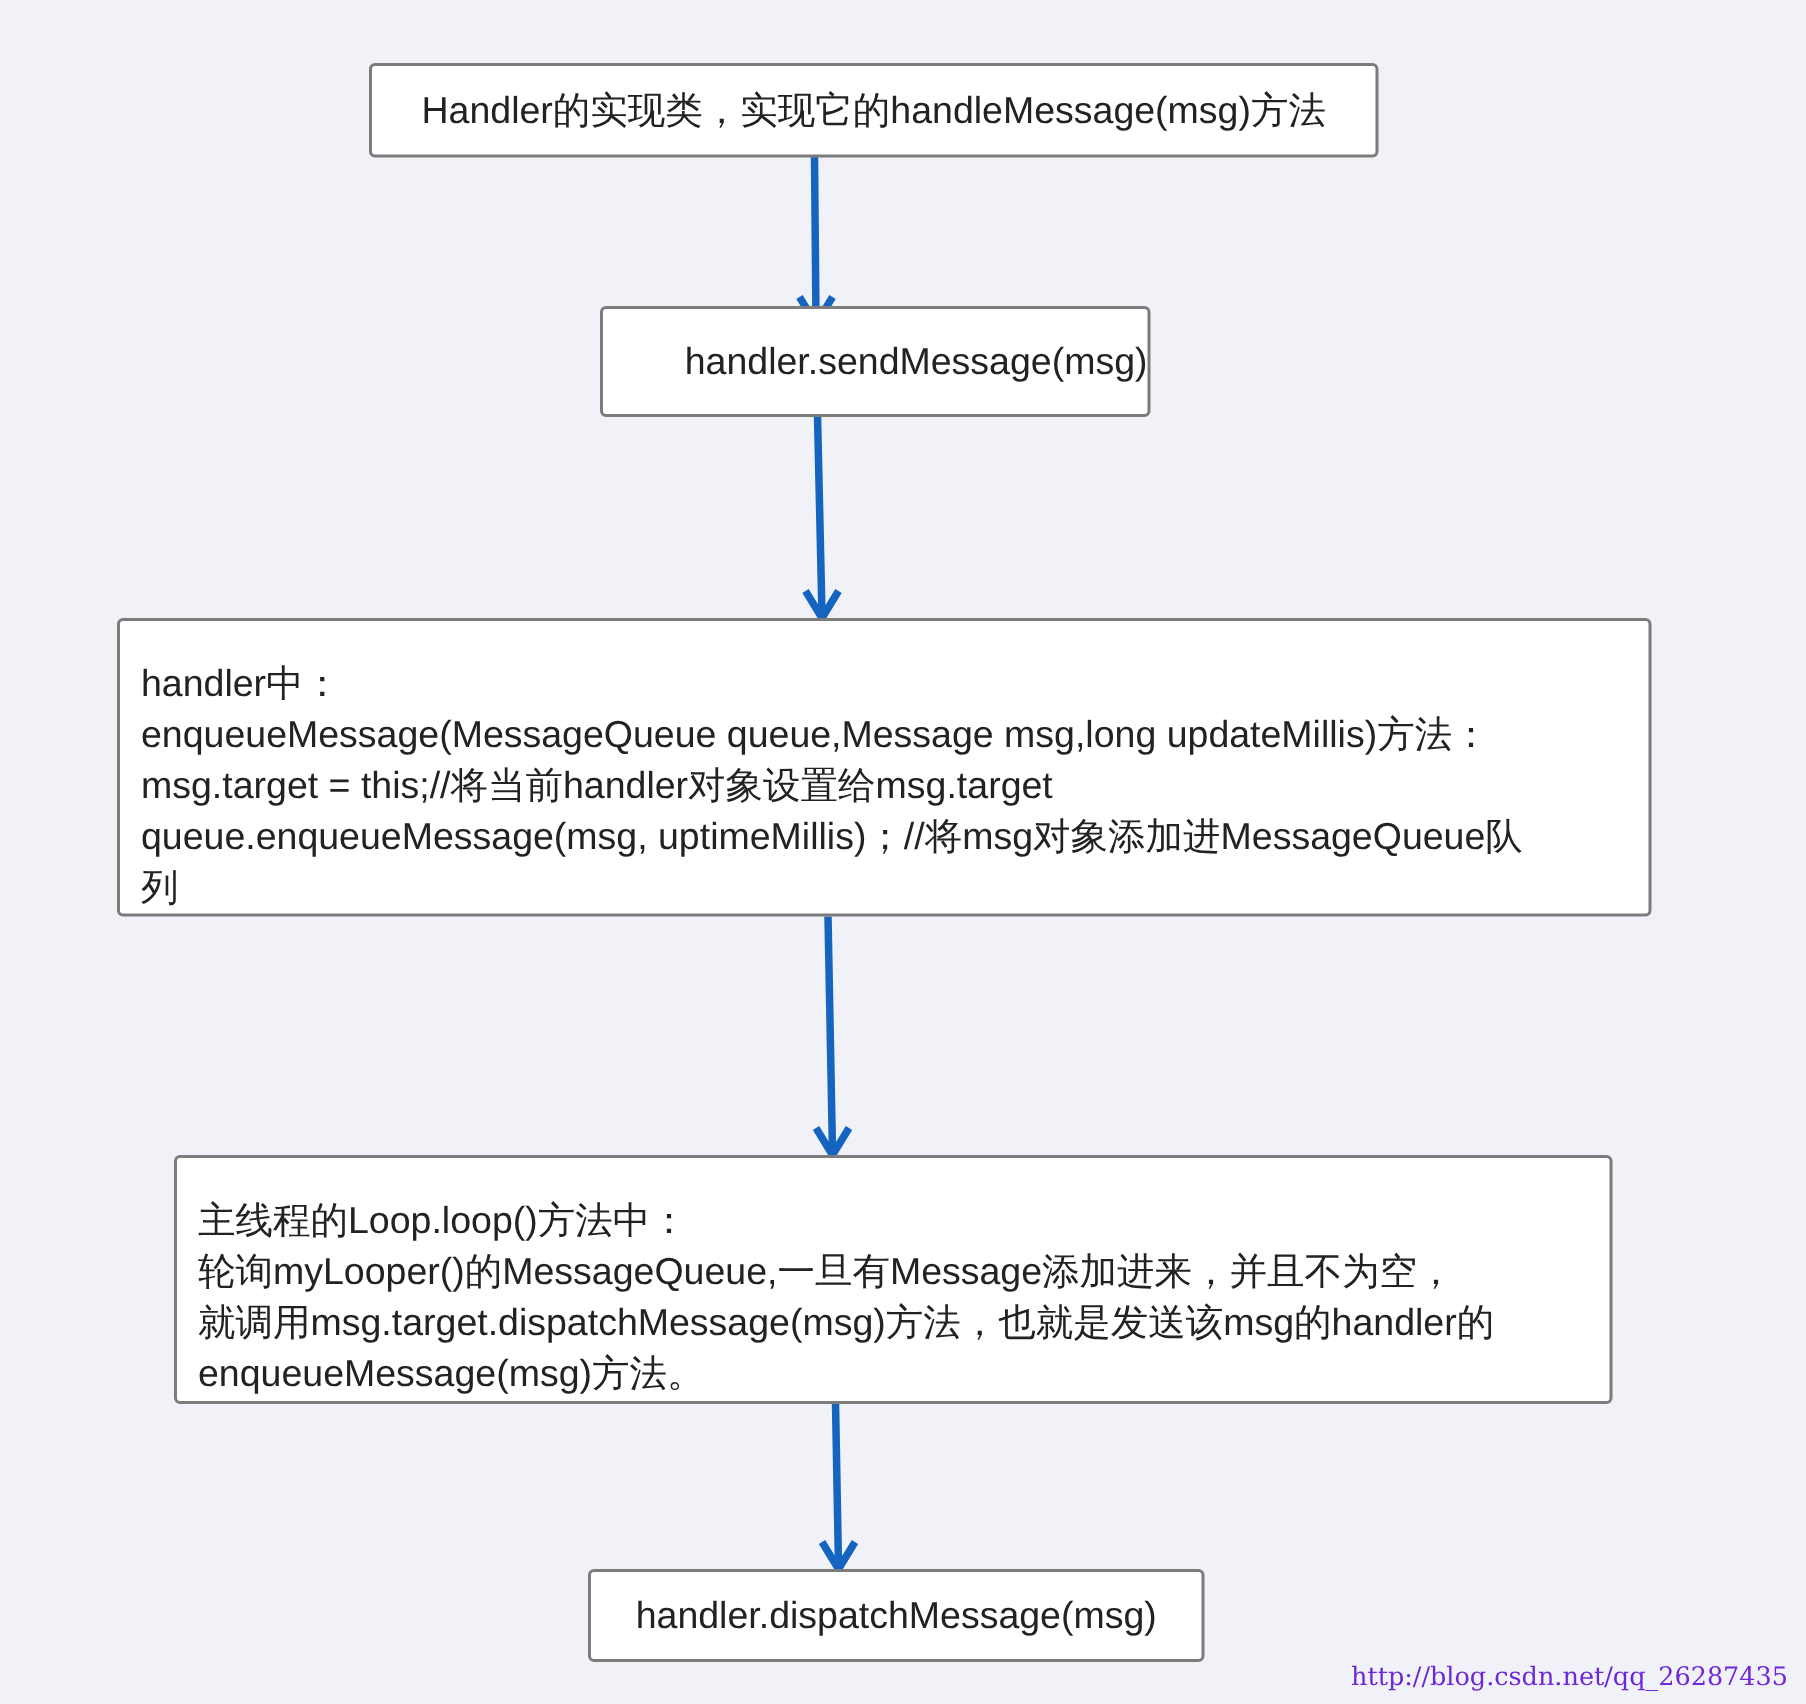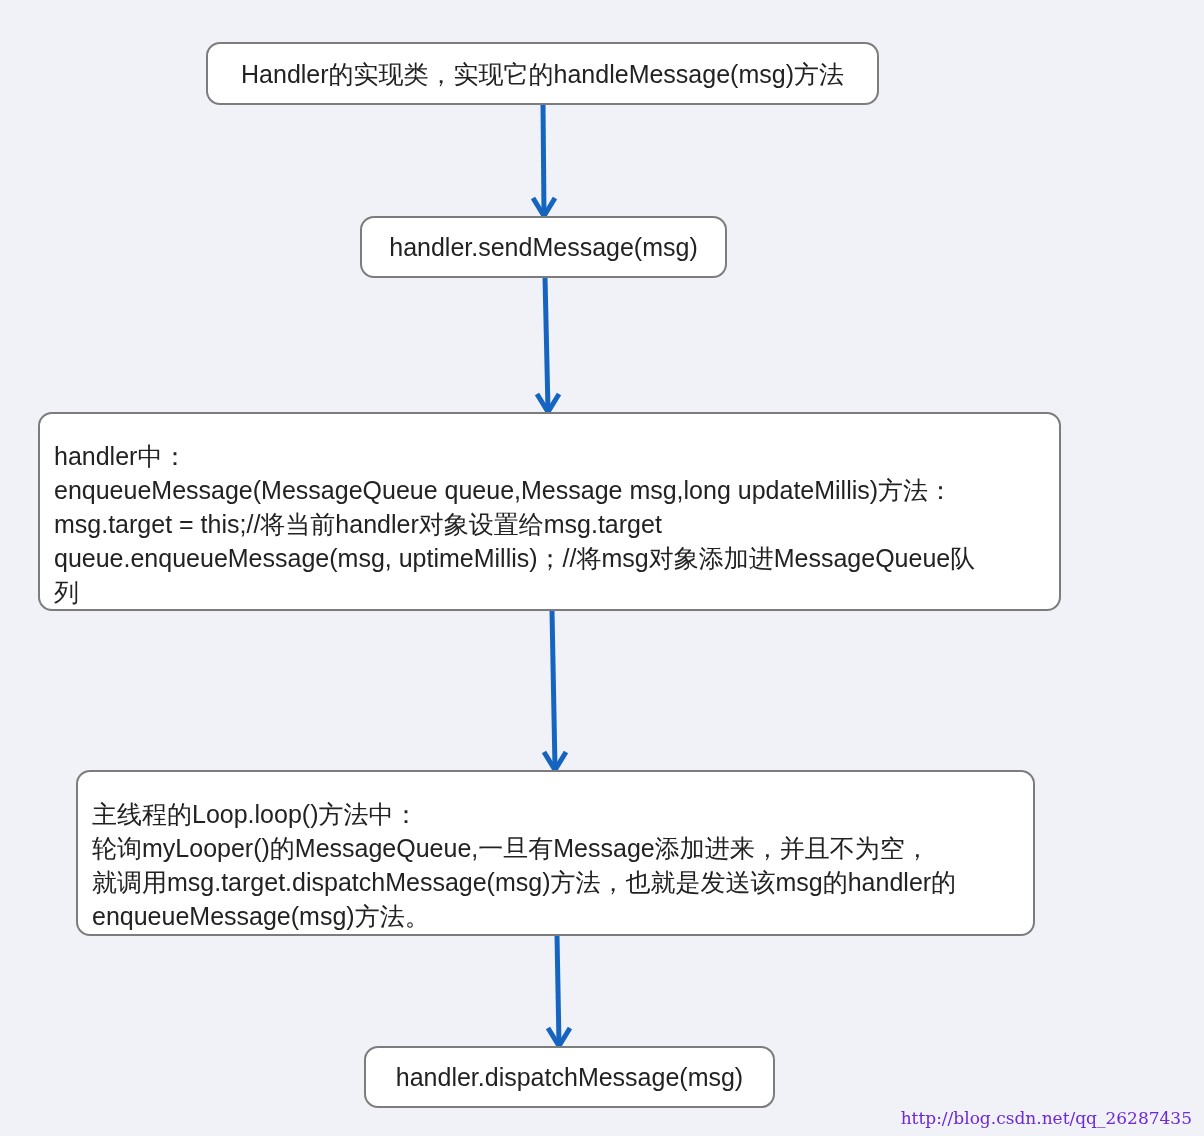--- a/index.html
+++ b/index.html
@@ -8,25 +8,26 @@
     background: #f0f2f8;
     position: relative;
     overflow: hidden;
     font-family: "Liberation Sans", "DejaVu Sans", sans-serif;
     color: #222;
   }
   .node {
     position: absolute;
     background: #ffffff;
     border: 2px solid #7c7c7c;
-    border-radius: 14px;
+    border-radius: 4px;
     box-sizing: border-box;
     font-size: 25px;
     line-height: 34px;
     white-space: nowrap;
+    margin-left: 40px;
   }
   .node.single { display: flex; align-items: center; justify-content: center; }
   .node.multi { padding: 25px 14px; }
   .line { display: block; }
   svg.arrows { position: absolute; left: 0; top: 0; }
   .watermark {
     position: absolute; right: 12px; bottom: 8px;
     font-family: "DejaVu Serif", "Liberation Serif", serif;
     font-size: 17px; color: #6d28d9;
   }
@@ -44,36 +45,36 @@
     <polyline points="544,752 555,770 566,752"></polyline>
     <line x1="557" y1="935" x2="559" y2="1044"></line>
     <polyline points="548,1028 559,1046 570,1028"></polyline>
   </g>
 </svg>
 
 <div class="node single" style="left:206px; top:42px; width:673px; height:63px;">
   <span class="line">Handler的实现类，实现它的handleMessage(msg)方法</span>
 </div>
 
-<div class="node single" style="left:360px; top:216px; width:367px; height:62px;">
+<div class="node single" style="left:360px; top:204px; width:367px; height:74px;justify-content:flex-end;">
   <span class="line">handler.sendMessage(msg)</span>
 </div>
 
 <div class="node multi" style="left:38px; top:412px; width:1023px; height:199px;">
   <span class="line">handler中：</span>
   <span class="line">enqueueMessage(MessageQueue queue,Message msg,long updateMillis)方法：</span>
   <span class="line">msg.target = this;//将当前handler对象设置给msg.target</span>
   <span class="line">queue.enqueueMessage(msg, uptimeMillis)；//将msg对象添加进MessageQueue队</span>
   <span class="line">列</span>
 </div>
 
 <div class="node multi" style="left:76px; top:770px; width:959px; height:166px;">
   <span class="line">主线程的Loop.loop()方法中：</span>
   <span class="line">轮询myLooper()的MessageQueue,一旦有Message添加进来，并且不为空，</span>
   <span class="line">就调用msg.target.dispatchMessage(msg)方法，也就是发送该msg的handler的</span>
   <span class="line">enqueueMessage(msg)方法。</span>
 </div>
 
-<div class="node single" style="left:364px; top:1046px; width:411px; height:62px;">
+<div class="node single" style="left:352px; top:1046px; width:411px; height:62px;">
   <span class="line">handler.dispatchMessage(msg)</span>
 </div>
 
 <div class="watermark">http://blog.csdn.net/qq_26287435</div>
 
 </body></html>

